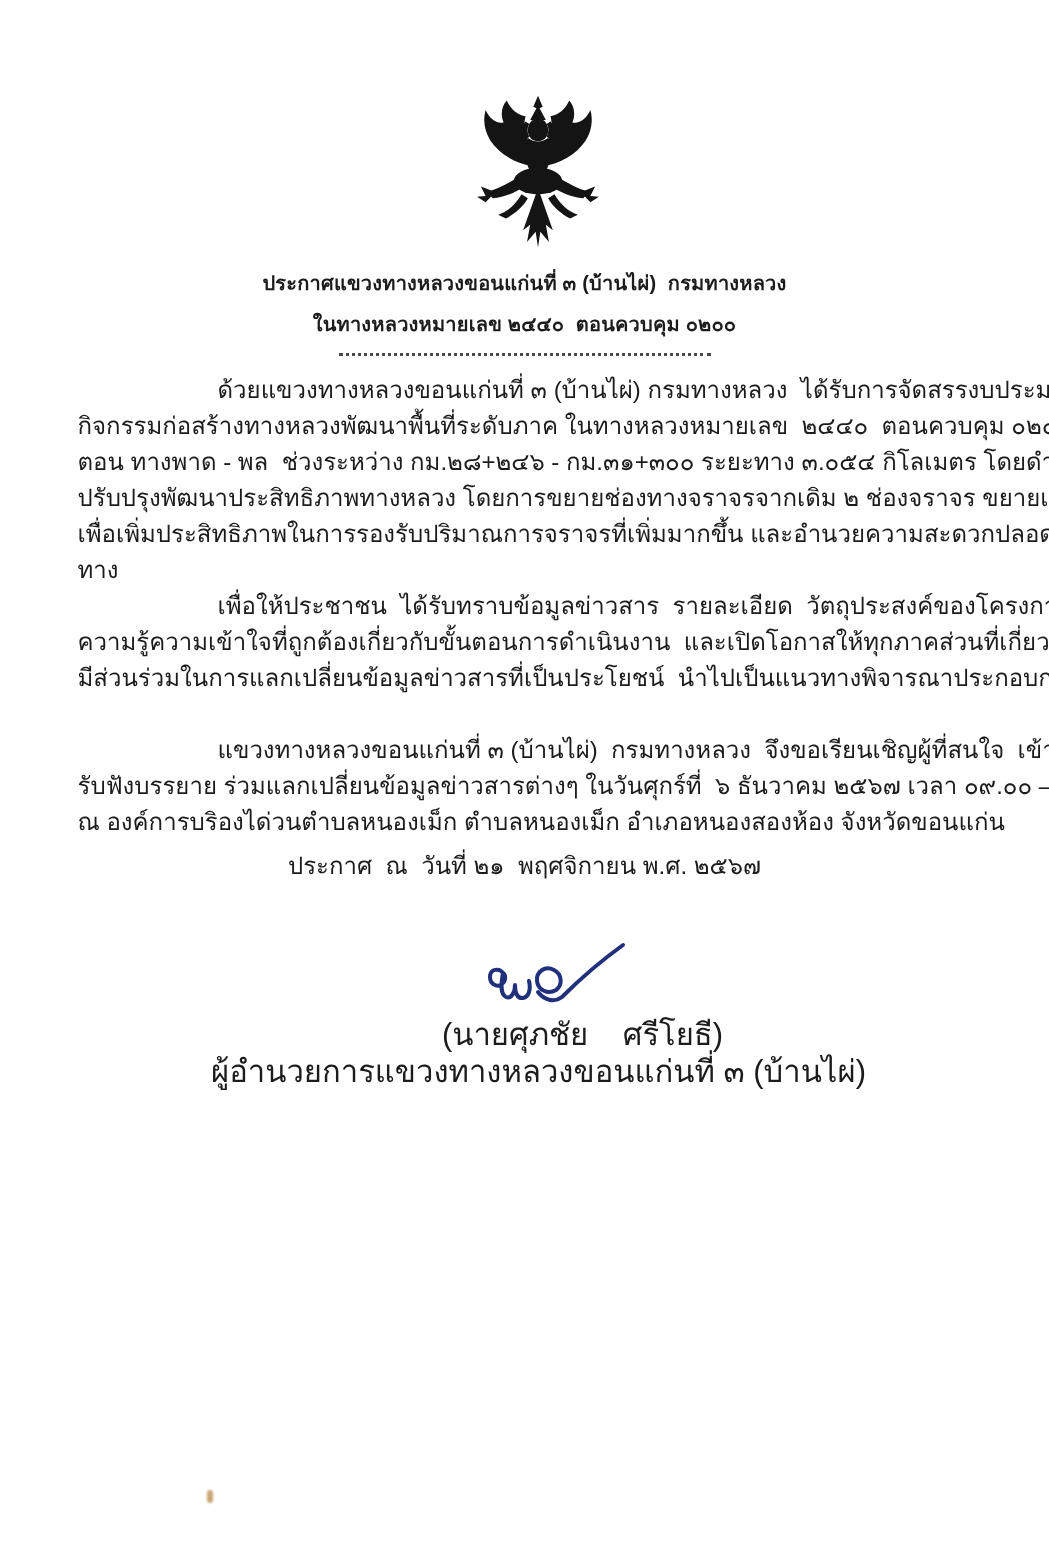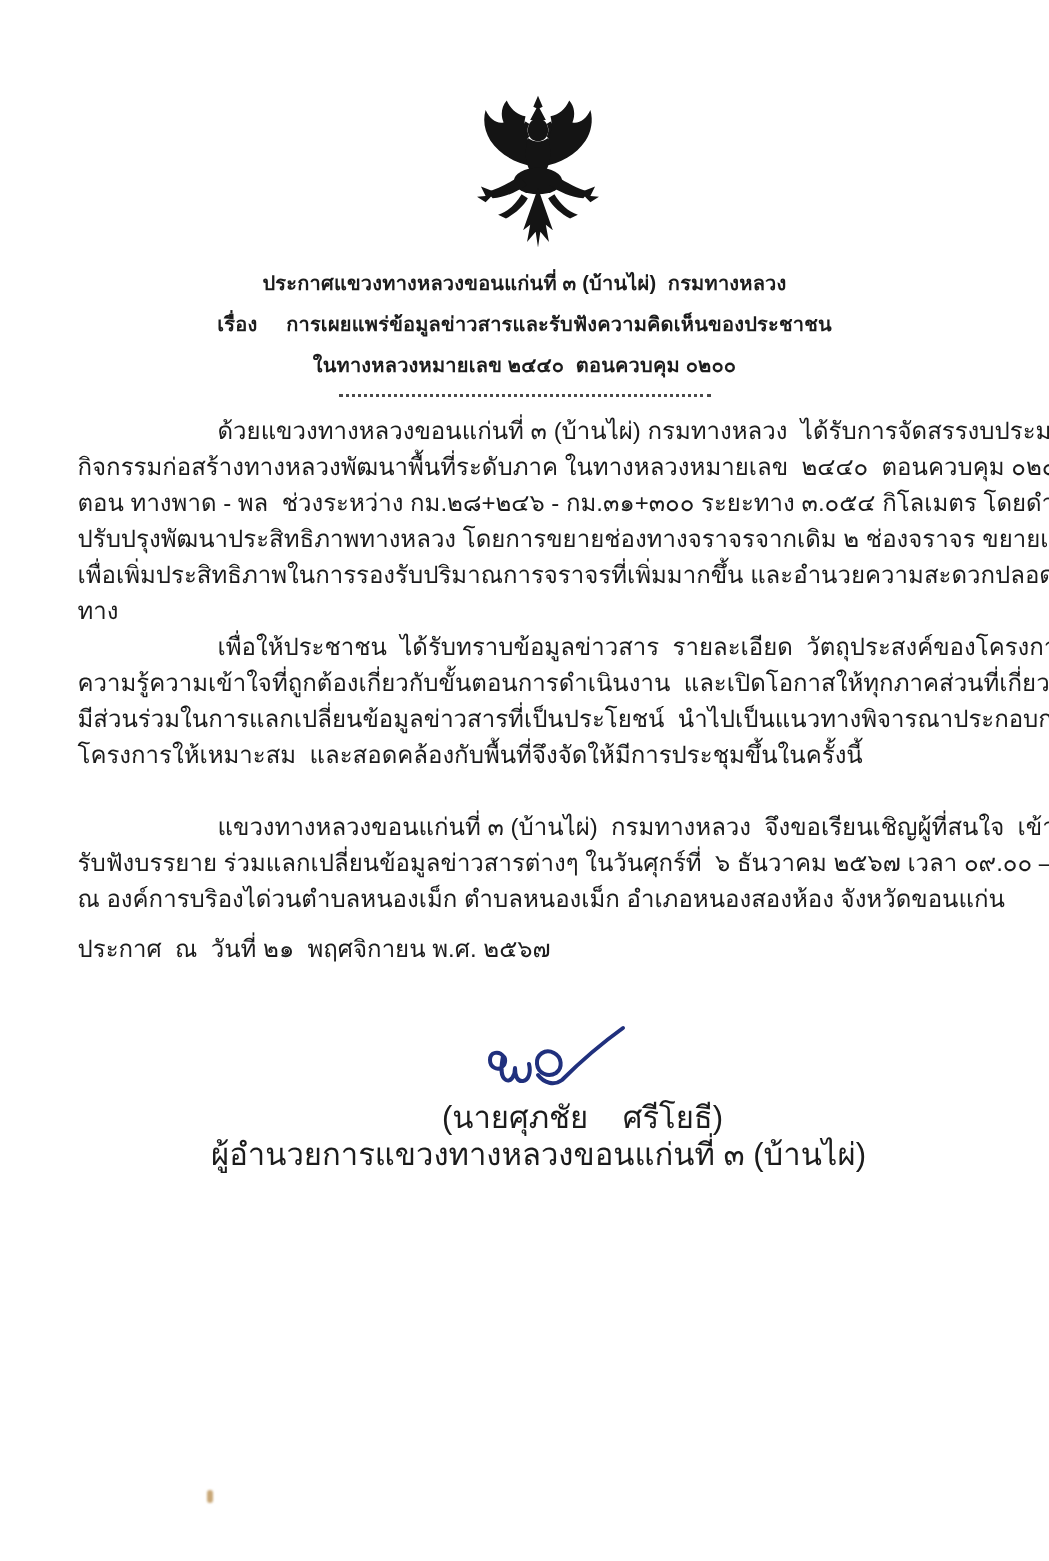--- a/index.html
+++ b/index.html
@@ -37,21 +37,22 @@
     width:894px;
     margin:16px auto 0 auto;
     font-size:24px;
     font-weight:500;
     line-height:36px;
   }
   .line{white-space:pre;}
   .indent{text-indent:140px;}
   .para-gap{margin-top:36px;}
   .date-line{
-    margin-top:14px;
+    text-align:center;
+    margin-top:8px;
     white-space:pre;
   }
   .sig-block{
     margin-top:52px;
     text-align:center;
     font-size:31px;
     font-weight:500;
     line-height:37px;
   }
   .sig-svg{
@@ -101,38 +102,36 @@
 
       <path d="M110,118 L91,172 L100,165 L96,187 L107,174 L110,194 L113,174 L124,187 L120,165 L129,172 Z"></path>
 
       <path d="M89,126 C81,139 72,148 59,152 L69,157 C80,151 91,142 97,131 Z"></path>
       <path transform="matrix(-1,0,0,1,220,0)" d="M89,126 C81,139 72,148 59,152 L69,157 C80,151 91,142 97,131 Z"></path>
     </svg>
   </div>
 
   <div class="title-block">
     <div class="t-line">ประกาศแขวงทางหลวงขอนแก่นที่ ๓ (บ้านไผ่)  กรมทางหลวง</div>
-    <div class="t-line">เรื่อง     การเผยแพร่ข้อมูลข่าวสารและรับฟังความคิดเห็นของประชาชน</div>
     <div class="t-line">ในทางหลวงหมายเลข ๒๔๔๐  ตอนควบคุม ๐๒๐๐</div>
   </div>
 
   <div class="divider"></div>
 
   <div class="body-block">
     <div class="line indent">ด้วยแขวงทางหลวงขอนแก่นที่ ๓ (บ้านไผ่) กรมทางหลวง  ได้รับการจัดสรรงบประมาณปี ๒๕๖๘</div>
     <div class="line">กิจกรรมก่อสร้างทางหลวงพัฒนาพื้นที่ระดับภาค ในทางหลวงหมายเลข  ๒๔๔๐  ตอนควบคุม ๐๒๐๐</div>
     <div class="line">ตอน ทางพาด - พล  ช่วงระหว่าง กม.๒๘+๒๔๖ - กม.๓๑+๓๐๐ ระยะทาง ๓.๐๕๔ กิโลเมตร โดยดำเนินการ</div>
     <div class="line">ปรับปรุงพัฒนาประสิทธิภาพทางหลวง โดยการขยายช่องทางจราจรจากเดิม ๒ ช่องจราจร ขยายเป็น ๔ ช่องจราจร</div>
     <div class="line">เพื่อเพิ่มประสิทธิภาพในการรองรับปริมาณการจราจรที่เพิ่มมากขึ้น และอำนวยความสะดวกปลอดภัยแก่ผู้ใช้</div>
     <div class="line">ทาง</div>
 
     <div class="line indent">เพื่อให้ประชาชน  ได้รับทราบข้อมูลข่าวสาร  รายละเอียด  วัตถุประสงค์ของโครงการ  สร้าง</div>
     <div class="line">ความรู้ความเข้าใจที่ถูกต้องเกี่ยวกับขั้นตอนการดำเนินงาน  และเปิดโอกาสให้ทุกภาคส่วนที่เกี่ยวข้องได้เข้ามา</div>
     <div class="line">มีส่วนร่วมในการแลกเปลี่ยนข้อมูลข่าวสารที่เป็นประโยชน์  นำไปเป็นแนวทางพิจารณาประกอบการดำเนิน</div>
-    <div class="line">โครงการให้เหมาะสม  และสอดคล้องกับพื้นที่จึงจัดให้มีการประชุมขึ้นในครั้งนี้</div>
 
     <div class="line indent para-gap">แขวงทางหลวงขอนแก่นที่ ๓ (บ้านไผ่)  กรมทางหลวง  จึงขอเรียนเชิญผู้ที่สนใจ  เข้าร่วมประชุม</div>
     <div class="line">รับฟังบรรยาย ร่วมแลกเปลี่ยนข้อมูลข่าวสารต่างๆ ในวันศุกร์ที่  ๖ ธันวาคม ๒๕๖๗ เวลา ๐๙.๐๐ –๑๒.๓๐ น.</div>
     <div class="line">ณ องค์การบริองได่วนตำบลหนองเม็ก ตำบลหนองเม็ก อำเภอหนองสองห้อง จังหวัดขอนแก่น</div>
 
     <div class="date-line">ประกาศ  ณ  วันที่ ๒๑  พฤศจิกายน พ.ศ. ๒๕๖๗</div>
   </div>
 
   <div class="sig-block">
     <svg class="sig-svg" viewBox="0 0 160 80" xmlns="http://www.w3.org/2000/svg" fill="none" stroke="#20307d" stroke-width="4" stroke-linecap="round" stroke-linejoin="round">

